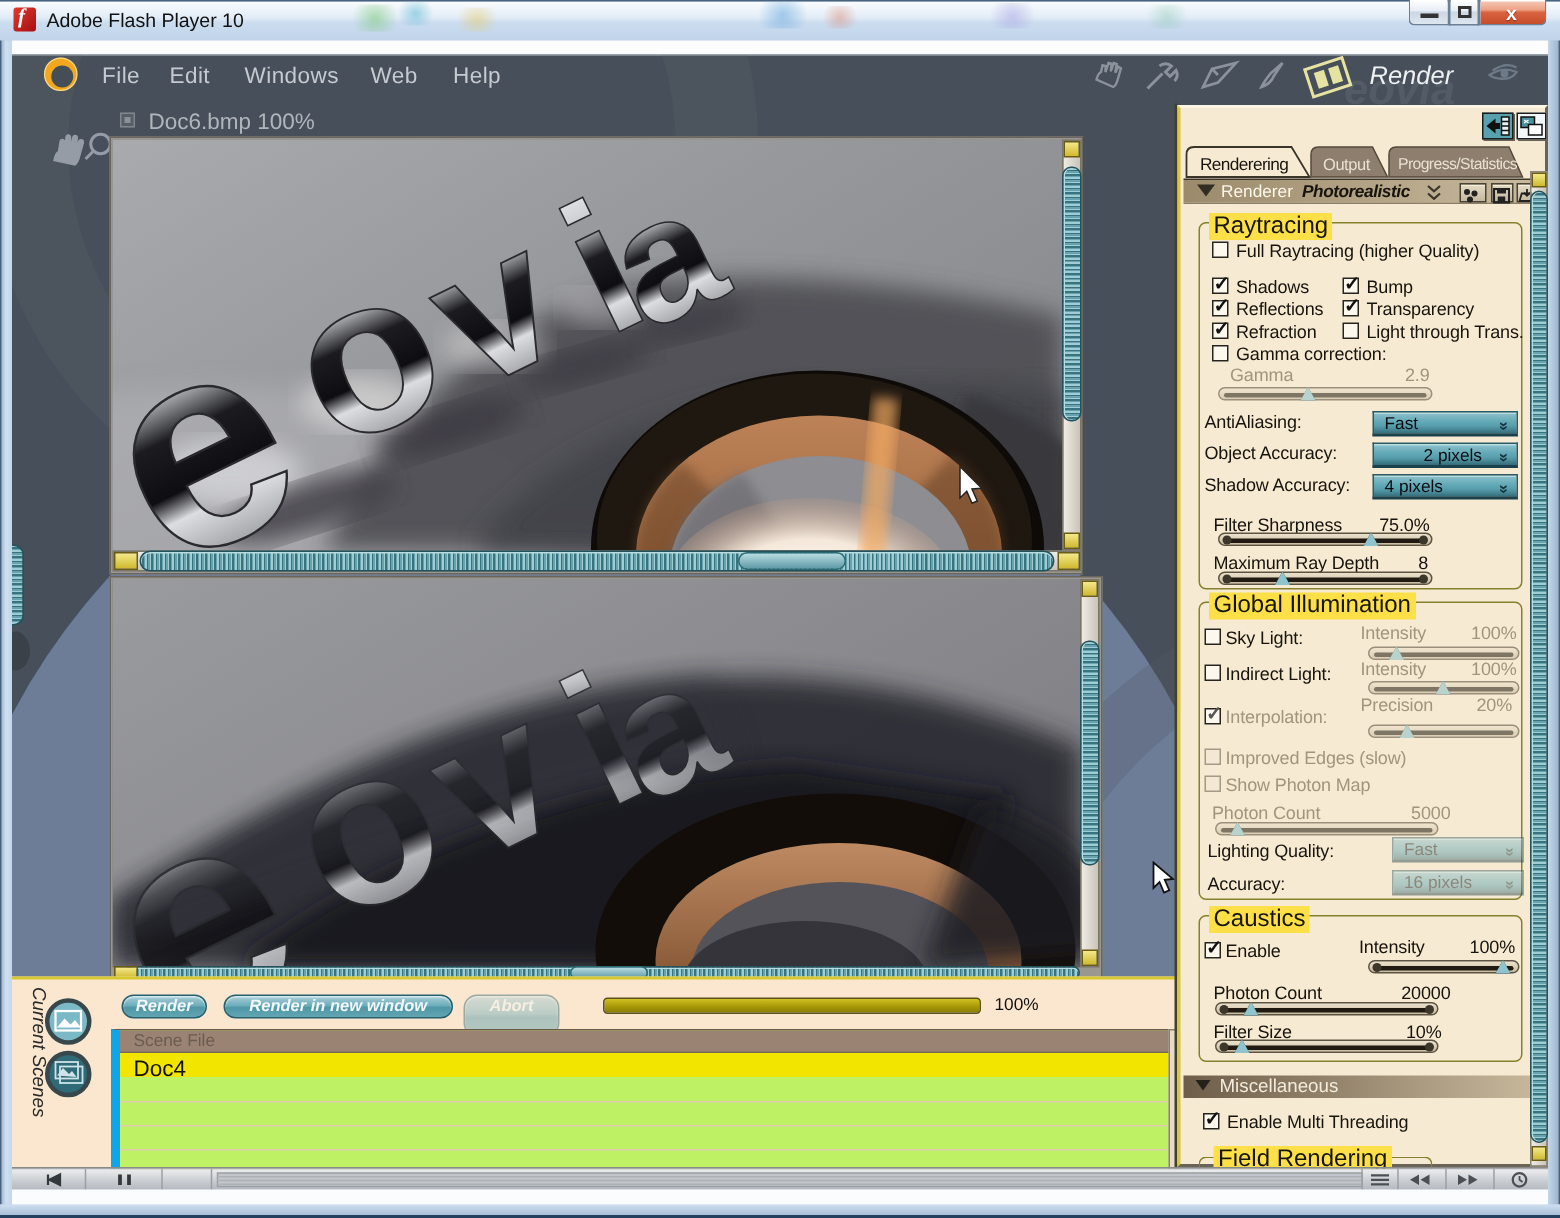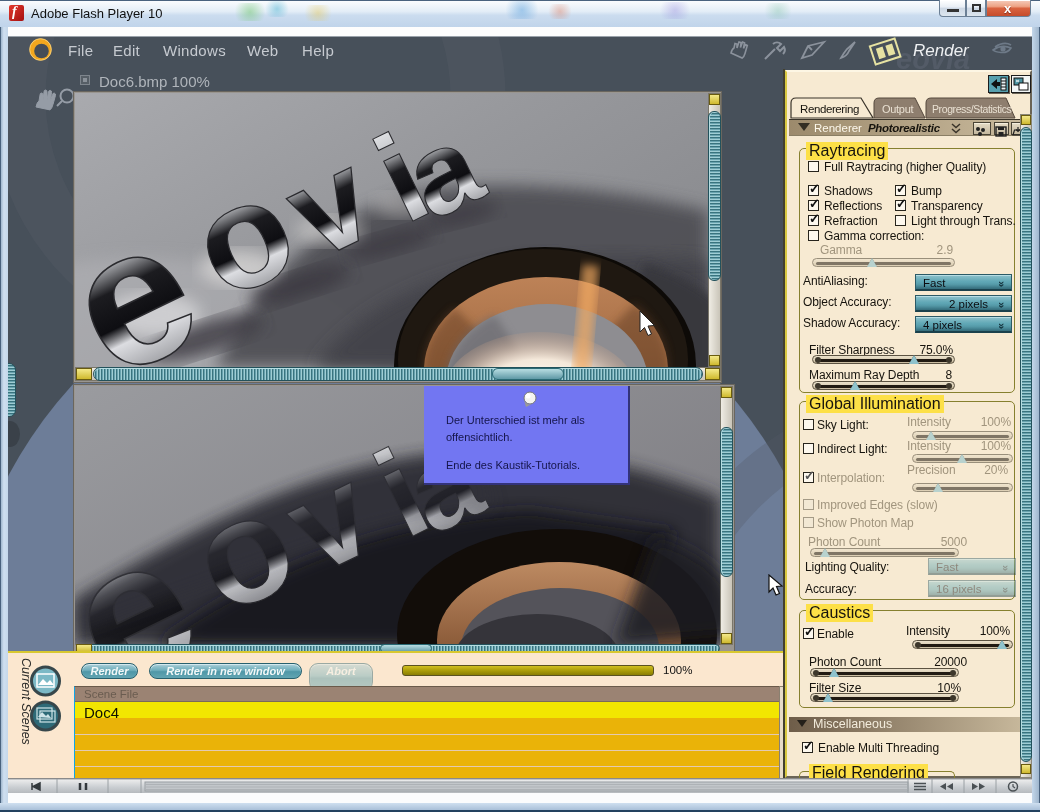--- a/index.html
+++ b/index.html
@@ -282,29 +282,20 @@
     <div class="abs ycap" style="left:713px;top:596px;width:11px;height:11px;"></div>
     <div class="abs vribs" style="left:712px;top:390px;width:13px;height:150px;border-radius:6px;"></div>
 
     <div class="abs tealribs" style="left:75px;top:607px;width:637px;height:9px;border-radius:5px;"></div>
     <div class="abs ycap" style="left:68px;top:607px;width:16px;height:9px;"></div>
     <div class="abs" style="left:372px;top:607px;width:52px;height:9px;border-radius:5px;background:linear-gradient(#b8dde2,#5f99a6);border:1px solid #2a6a74;"></div>
 
     <div class="abs vribs" style="left:-6px;top:326px;width:14px;height:54px;border-radius:7px;"></div>
     <div class="abs" style="left:-8px;top:384px;width:20px;height:26px;border-radius:50%;background:#3a4149;"></div>
 
-    <div class="abs" id="tooltip" style="left:416px;top:349px;width:206px;height:99px;background:#7276f2;border-right:2px solid #33337a;border-bottom:2px solid #33337a;">
-      <svg width="20" height="18" style="position:absolute;left:96px;top:4px">
-        <circle cx="10" cy="8" r="6" fill="#f4f4f0" stroke="#777" stroke-width="1"></circle>
-        <path d="M4 10 a6 6 0 0 0 8 4 l-6 3 Z" fill="#9a9a96"></path>
-        <circle cx="8" cy="6" r="2.5" fill="#fff"></circle>
-      </svg>
-      <div class="abs" style="left:22px;top:26px;font-size:11px;color:#15154a;line-height:16.5px;">Der Unterschied ist mehr als<br>offensichtlich.</div>
-      <div class="abs" style="left:22px;top:73px;font-size:11px;color:#15154a;">Ende des Kaustik-Tutorials.</div>
-    </div>
 
     <svg class="abs" width="16" height="24" style="left:760px;top:537px">
       <path d="M1 1 l0 17 l4 -4 l3 7 l3.5 -1.5 l-3 -7 l5.5 -0.5 Z" fill="#fff" stroke="#111" stroke-width="1.2"></path>
     </svg>
   </div>
 
   <div class="abs" id="bottompanel">
     <div class="abs" style="left:8px;top:5px;width:17px;height:120px;font-size:12.5px;font-style:italic;color:#2a2a28;writing-mode:vertical-rl;white-space:nowrap;">Current Scenes</div>
     <svg class="abs" width="66" height="127" style="left:14px;top:0">
       <circle cx="23.5" cy="28" r="14" fill="#7cb9c6" stroke="#37474b" stroke-width="3"></circle>
@@ -314,21 +305,21 @@
       <rect x="18" y="58" width="15" height="11" fill="none" stroke="#cfe4e8" stroke-width="1.2"></rect>
       <rect x="15" y="55" width="15" height="11" fill="none" stroke="#cfe4e8" stroke-width="1.2"></rect>
       <path d="M16 64 l4 -5 l4 4 l2 -2 l3 4 Z" fill="#cfe4e8"></path>
     </svg>
     <div class="abs pill" style="left:73px;top:10px;width:57px;height:16px;">Render</div>
     <div class="abs pill" style="left:141px;top:10px;width:153px;height:16px;">Render in new window</div>
     <div class="abs pill" style="left:301px;top:10px;width:64px;height:28px;opacity:0.45;">Abort</div>
     <div class="abs" style="left:394px;top:12px;width:252px;height:11px;border:1px solid #5a5220;border-radius:3px;background:linear-gradient(#d2c020,#a89a08 55%,#8a7e04);"></div>
     <div class="abs" style="left:655px;top:11px;font-size:11.5px;color:#111;">100%</div>
 
-    <div class="abs" style="left:66px;top:33px;width:713px;height:94px;background:#eab308;border-left:1px solid #0ea5e9;border-top:1px solid #6a5a4a;">
+    <div class="abs" style="left:66px;top:33px;width:713px;height:94px;background:#bef264;border-left:6px solid #0ea5e9;border-top:1px solid #6a5a4a;">
       <div class="abs" style="left:0;top:0;width:711px;height:15px;background:#9b8373;border-bottom:1px solid #7a6a5a;">
         <span style="position:absolute;left:9px;top:1px;font-size:11.5px;color:#6a5c50;">Scene File</span>
       </div>
       <div class="abs" style="left:0;top:15px;width:711px;height:16px;background:#f2e601;">
         <span style="position:absolute;left:9px;top:2px;font-size:15px;color:#111100;">Doc4</span>
       </div>
       <div class="abs" style="left:0;top:47px;width:711px;height:1px;background:#e3cab2;"></div>
       <div class="abs" style="left:0;top:63px;width:711px;height:1px;background:#e3cab2;"></div>
       <div class="abs" style="left:0;top:79px;width:711px;height:1px;background:#e3cab2;"></div>
     </div>

